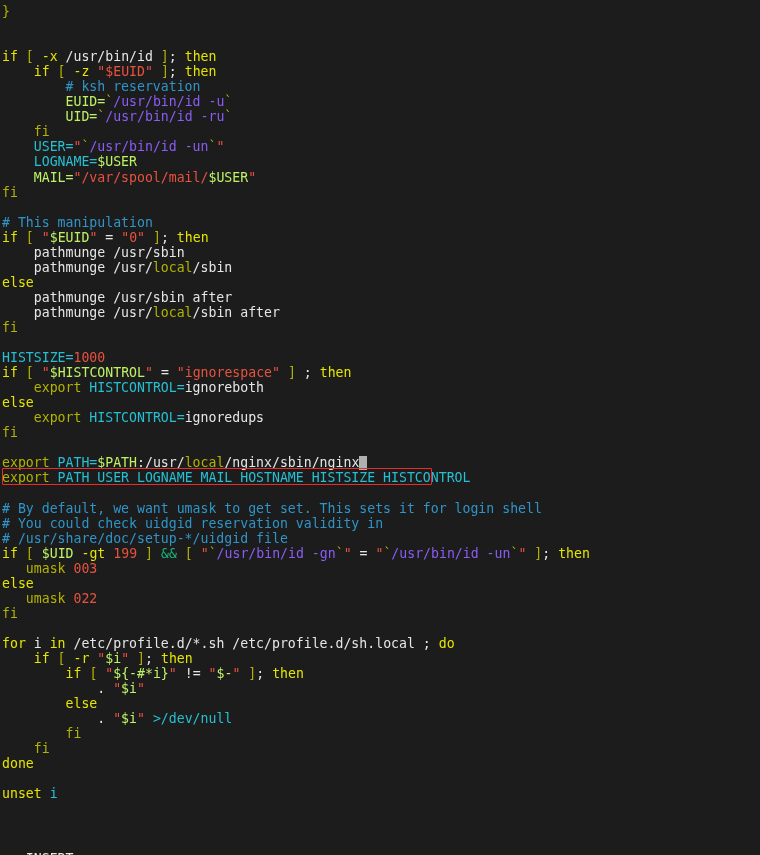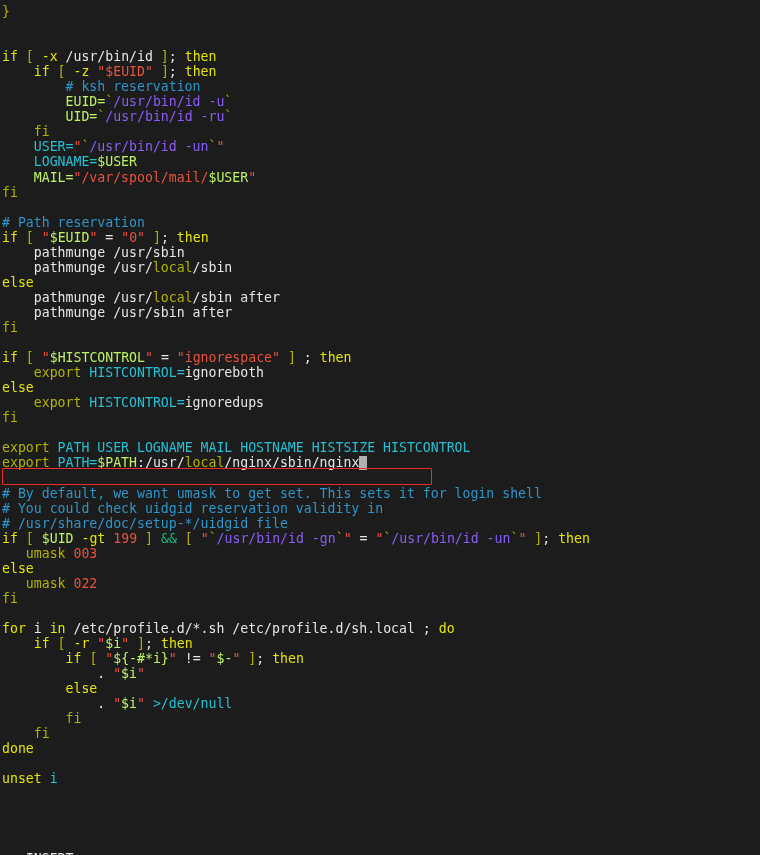--- a/index.html
+++ b/index.html
@@ -101,37 +101,38 @@
       <div class="line"><span class="t-plain">    </span><span class="t-stmt">if</span><span class="t-plain"> </span><span class="t-cond">[</span><span class="t-plain"> </span><span class="t-stmt">-z</span><span class="t-plain"> </span><span class="t-string">"$EUID"</span><span class="t-plain"> </span><span class="t-cond">]</span><span class="t-plain">; </span><span class="t-stmt">then</span></div>
       <div class="line"><span class="t-plain">        </span><span class="t-comment"># ksh reservation</span></div>
       <div class="line"><span class="t-plain">        </span><span class="t-var">EUID=</span><span class="t-special">`</span><span class="t-subst">/usr/bin/id -u</span><span class="t-special">`</span></div>
       <div class="line"><span class="t-plain">        </span><span class="t-var">UID=</span><span class="t-special">`</span><span class="t-subst">/usr/bin/id -ru</span><span class="t-special">`</span></div>
       <div class="line"><span class="t-plain">    </span><span class="t-cond">fi</span></div>
       <div class="line"><span class="t-plain">    </span><span class="t-ident">USER=</span><span class="t-string">"</span><span class="t-special">`</span><span class="t-subst">/usr/bin/id -un</span><span class="t-special">`</span><span class="t-string">"</span></div>
       <div class="line"><span class="t-plain">    </span><span class="t-ident">LOGNAME=</span><span class="t-var">$USER</span></div>
       <div class="line"><span class="t-plain">    </span><span class="t-var">MAIL=</span><span class="t-string">"/var/spool/mail/</span><span class="t-var">$USER</span><span class="t-string">"</span></div>
       <div class="line"><span class="t-cond">fi</span></div>
       <div class="line"><span class="t-plain"></span></div>
-      <div class="line"><span class="t-comment"># Path reservation</span></div>
+      <div class="line"><span class="t-comment"># This manipulation</span></div>
       <div class="line"><span class="t-stmt">if</span><span class="t-plain"> </span><span class="t-cond">[</span><span class="t-plain"> </span><span class="t-string">"</span><span class="t-var">$EUID</span><span class="t-string">"</span><span class="t-plain"> = </span><span class="t-string">"0"</span><span class="t-plain"> </span><span class="t-cond">]</span><span class="t-plain">; </span><span class="t-stmt">then</span></div>
       <div class="line"><span class="t-plain">    pathmunge /usr/sbin</span></div>
       <div class="line"><span class="t-plain">    pathmunge /usr/</span><span class="t-special">local</span><span class="t-plain">/sbin</span></div>
       <div class="line"><span class="t-stmt">else</span></div>
+      <div class="line"><span class="t-plain">    pathmunge /usr/sbin after</span></div>
       <div class="line"><span class="t-plain">    pathmunge /usr/</span><span class="t-special">local</span><span class="t-plain">/sbin after</span></div>
-      <div class="line"><span class="t-plain">    pathmunge /usr/sbin after</span></div>
       <div class="line"><span class="t-cond">fi</span></div>
       <div class="line"><span class="t-plain"></span></div>
+      <div class="line"><span class="t-ident">HISTSIZE=</span><span class="t-number">1000</span></div>
       <div class="line"><span class="t-stmt">if</span><span class="t-plain"> </span><span class="t-cond">[</span><span class="t-plain"> </span><span class="t-string">"</span><span class="t-var">$HISTCONTROL</span><span class="t-string">"</span><span class="t-plain"> = </span><span class="t-string">"ignorespace"</span><span class="t-plain"> </span><span class="t-cond">]</span><span class="t-plain"> ; </span><span class="t-stmt">then</span></div>
       <div class="line"><span class="t-plain">    </span><span class="t-cond">export</span><span class="t-plain"> </span><span class="t-ident">HISTCONTROL=</span><span class="t-plain">ignoreboth</span></div>
       <div class="line"><span class="t-stmt">else</span></div>
       <div class="line"><span class="t-plain">    </span><span class="t-cond">export</span><span class="t-plain"> </span><span class="t-ident">HISTCONTROL=</span><span class="t-plain">ignoredups</span></div>
       <div class="line"><span class="t-cond">fi</span></div>
       <div class="line"><span class="t-plain"></span></div>
+      <div class="line"><span class="t-cond">export</span><span class="t-plain"> </span><span class="t-ident">PATH=</span><span class="t-var">$PATH</span><span class="t-plain">:/usr/</span><span class="t-special">local</span><span class="t-plain">/nginx/sbin/nginx</span><span class="cursor"></span></div>
       <div class="line"><span class="t-cond">export</span><span class="t-plain"> </span><span class="t-ident">PATH USER LOGNAME MAIL HOSTNAME HISTSIZE HISTCONTROL</span></div>
-      <div class="line"><span class="t-cond">export</span><span class="t-plain"> </span><span class="t-ident">PATH=</span><span class="t-var">$PATH</span><span class="t-plain">:/usr/</span><span class="t-special">local</span><span class="t-plain">/nginx/sbin/nginx</span><span class="cursor"></span></div>
       <div class="line"><span class="t-plain"></span></div>
       <div class="line"><span class="t-comment"># By default, we want umask to get set. This sets it for login shell</span></div>
       <div class="line"><span class="t-comment"># You could check uidgid reservation validity in</span></div>
       <div class="line"><span class="t-comment"># /usr/share/doc/setup-*/uidgid file</span></div>
       <div class="line"><span class="t-stmt">if</span><span class="t-plain"> </span><span class="t-cond">[</span><span class="t-plain"> </span><span class="t-var">$UID</span><span class="t-plain"> </span><span class="t-stmt">-gt</span><span class="t-plain"> </span><span class="t-number">199</span><span class="t-plain"> </span><span class="t-cond">]</span><span class="t-plain"> </span><span class="t-op">&amp;&amp;</span><span class="t-plain"> </span><span class="t-cond">[</span><span class="t-plain"> </span><span class="t-string">"</span><span class="t-special">`</span><span class="t-subst">/usr/bin/id -gn</span><span class="t-special">`</span><span class="t-string">"</span><span class="t-plain"> = </span><span class="t-string">"</span><span class="t-special">`</span><span class="t-subst">/usr/bin/id -un</span><span class="t-special">`</span><span class="t-string">"</span><span class="t-plain"> </span><span class="t-cond">]</span><span class="t-plain">; </span><span class="t-stmt">then</span></div>
       <div class="line"><span class="t-plain">   </span><span class="t-cond">umask</span><span class="t-plain"> </span><span class="t-number">003</span></div>
       <div class="line"><span class="t-stmt">else</span></div>
       <div class="line"><span class="t-plain">   </span><span class="t-cond">umask</span><span class="t-plain"> </span><span class="t-number">022</span></div>
       <div class="line"><span class="t-cond">fi</span></div>
       <div class="line"><span class="t-plain"></span></div>

